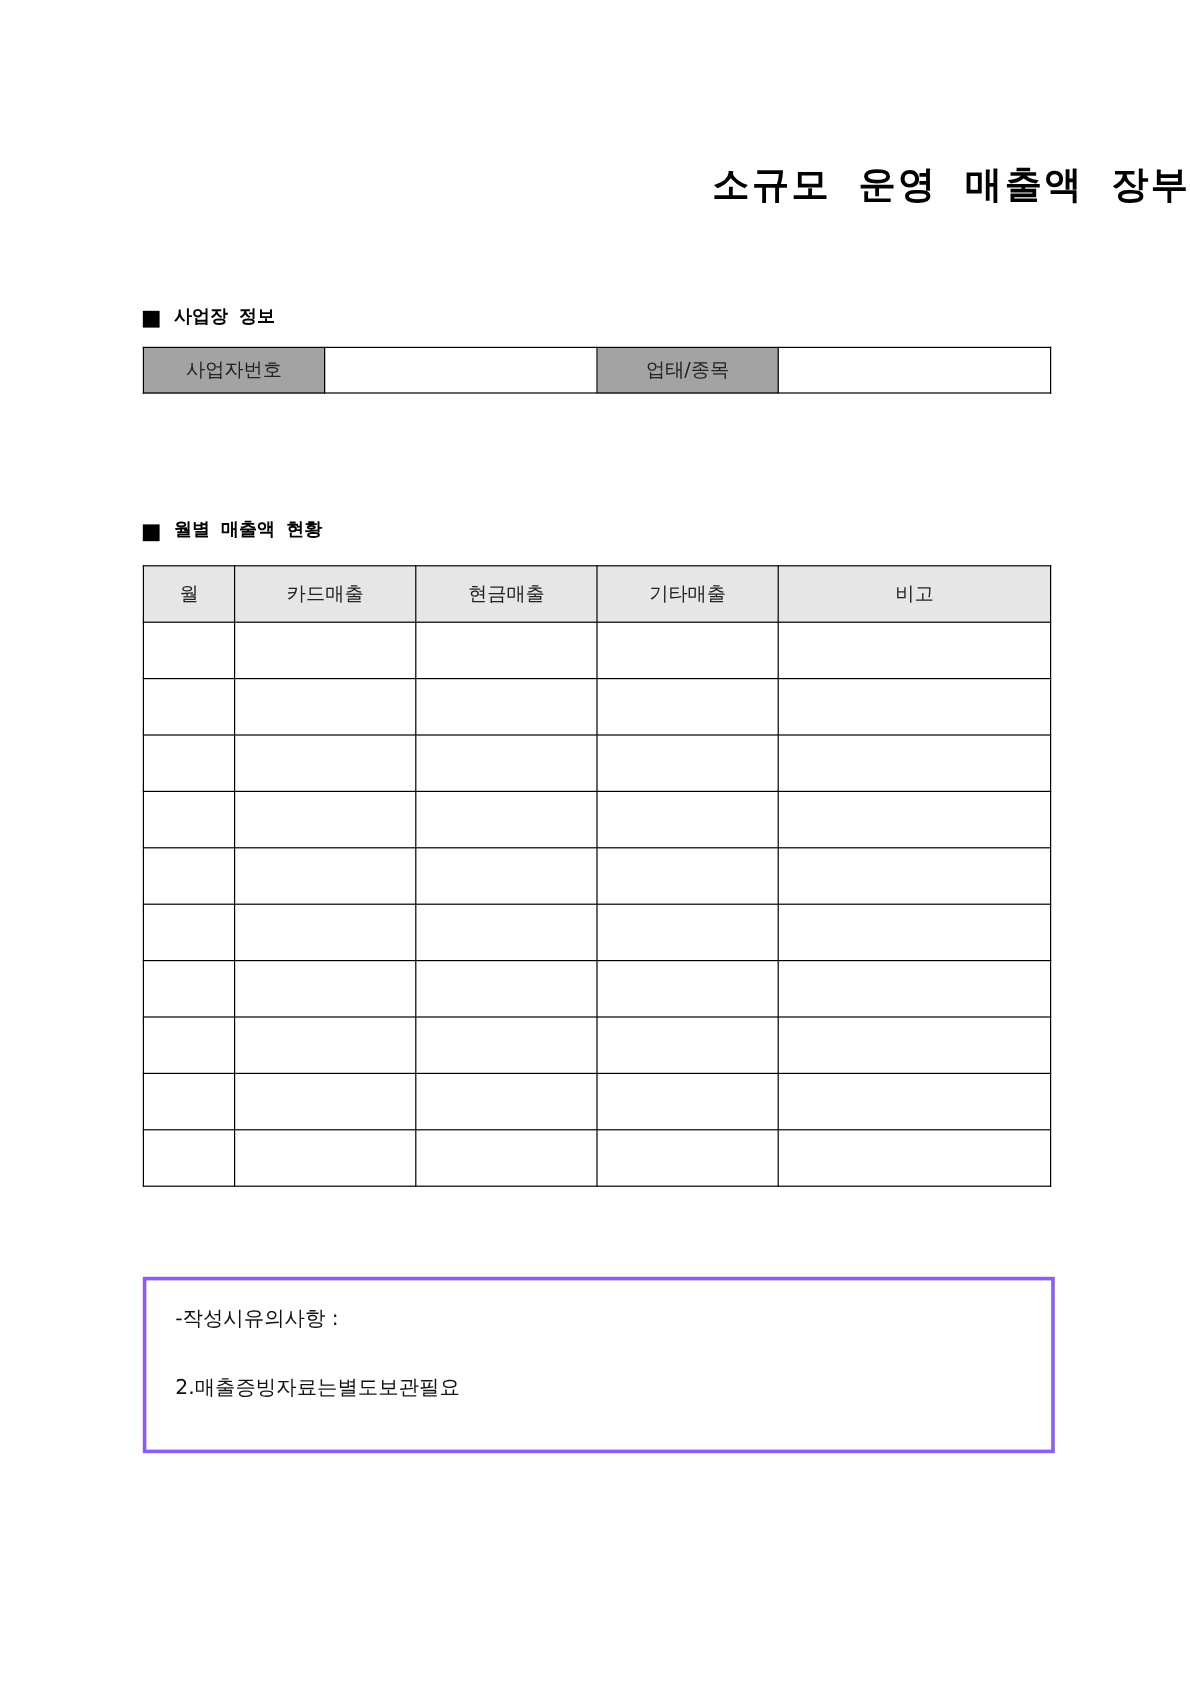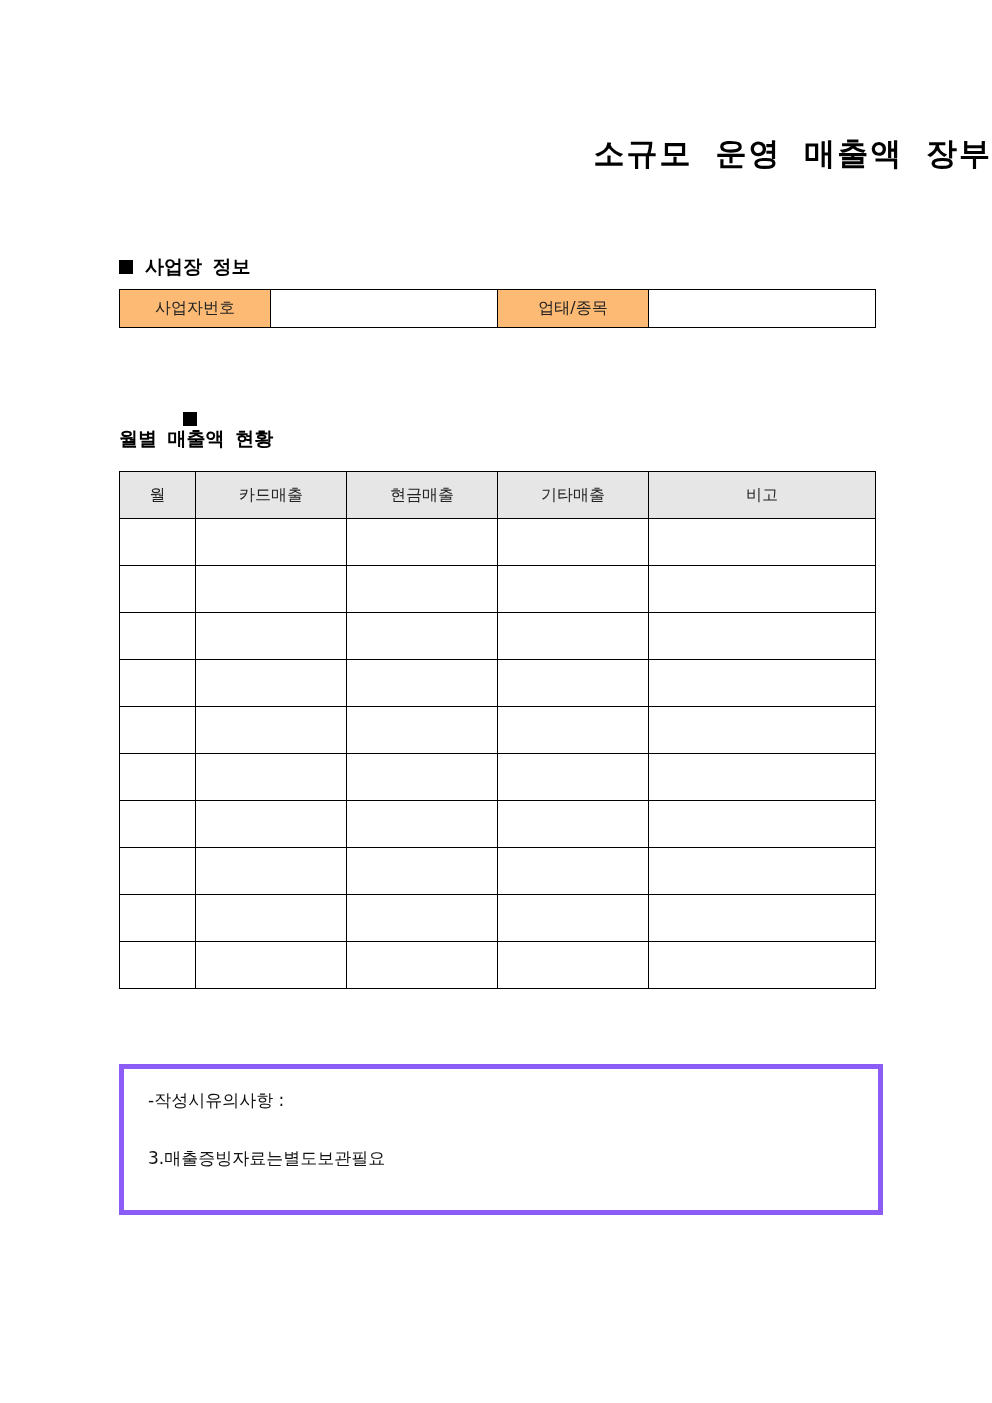--- a/index.html
+++ b/index.html
@@ -1,28 +1,28 @@
 <!DOCTYPE html>
 <html><head>
 <meta charset="utf-8">
 <style>
   html, body { margin: 0; padding: 0; background: #ffffff; }
   body { width: 992px; height: 1403px; position: relative; font-family: "DejaVu Sans", sans-serif; color: #000; }
   .title { position: absolute; left: 0; top: 133px; width: 992px; text-align: right; font-size: 31px; font-weight: bold; letter-spacing: 2px; word-spacing: 10px; }
-  .section-heading { position: absolute; left: 119px; font-size: 19px; font-weight: bold; display: flex; align-items: center; word-spacing: 4px; }
+  .section-heading { position: absolute; left: 119px; font-size: 15px; font-weight: bold; display: flex; align-items: flex-end; word-spacing: 4px; }
   .section-heading .square { display: inline-block; width: 14px; height: 14px; background: #000; margin-right: 12px; }
   table { border-collapse: collapse; position: absolute; left: 119px; table-layout: fixed; }
   td, th { border: 1px solid #000; padding: 0; font-size: 16px; font-weight: normal; text-align: center; color: #222; }
-  .label-cell { background: #fdba74; }
+  .label-cell { background: #a3a3a3; }
   #info-table { top: 289px; width: 756px; }
   #info-table td { height: 37px; }
   #sales-table { top: 471px; width: 756px; }
   #sales-table th { height: 46px; background: #e6e6e6; }
   #sales-table td { height: 46px; }
-  .notes-box { position: absolute; left: 119px; top: 1064px; width: 754px; height: 141px; border: 5px solid #8b5cf6; }
+  .notes-box { position: absolute; left: 119px; top: 1064px; width: 754px; height: 141px; border: 3px solid #8b5cf6; }
   .notes-line { position: absolute; left: 24px; font-size: 17px; color: #111; }
 </style>
 </head>
 <body>
 
 <div class="title">소규모 운영 매출액 장부</div>
 
 <div class="section-heading" style="top:254px;">
   <span class="square"></span>
   <span>사업장 정보</span>
@@ -38,21 +38,21 @@
   <tbody>
       <tr>
     <td class="label-cell">사업자번호</td>
     <td></td>
     <td class="label-cell">업태/종목</td>
     <td></td>
   </tr>
 </tbody>
   </table>
 
-<div class="section-heading" style="top:412px;flex-direction:column;">
+<div class="section-heading" style="top:432px;">
   <span class="square"></span>
   <span>월별 매출액 현황</span>
 </div>
 
 <table id="sales-table">
   <colgroup>
     <col style="width:76px">
       <col style="width:151px">
       <col style="width:151px">
       <col style="width:151px">
@@ -136,14 +136,14 @@
         <td></td>
         <td></td>
         <td></td>
         <td></td>
       </tr>
     </tbody>
 </table>
 
 <div class="notes-box">
   <div class="notes-line" style="top:20px;">-작성시유의사항 :</div>
-  <div class="notes-line" style="top:78px;">3.매출증빙자료는별도보관필요</div>
+  <div class="notes-line" style="top:78px;">2.매출증빙자료는별도보관필요</div>
 </div>
 
 </body></html>

